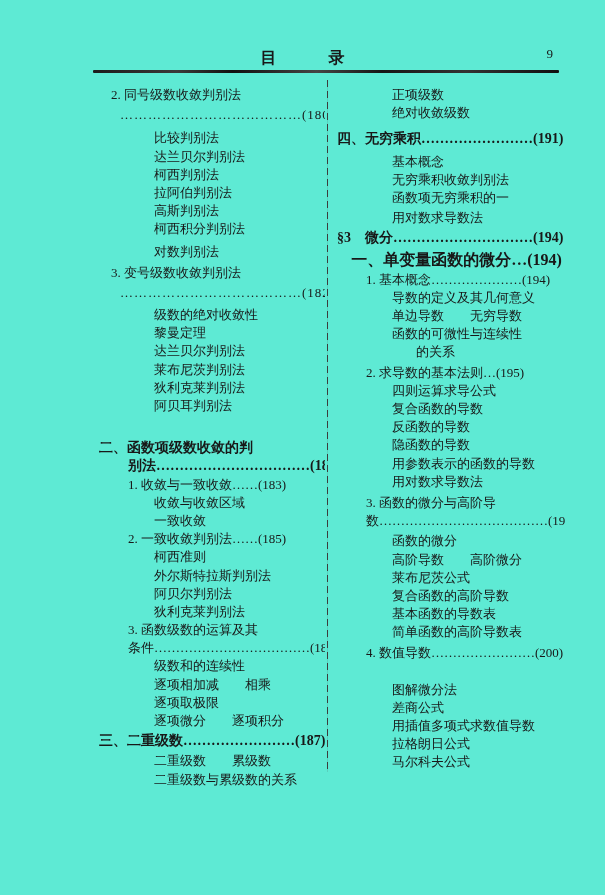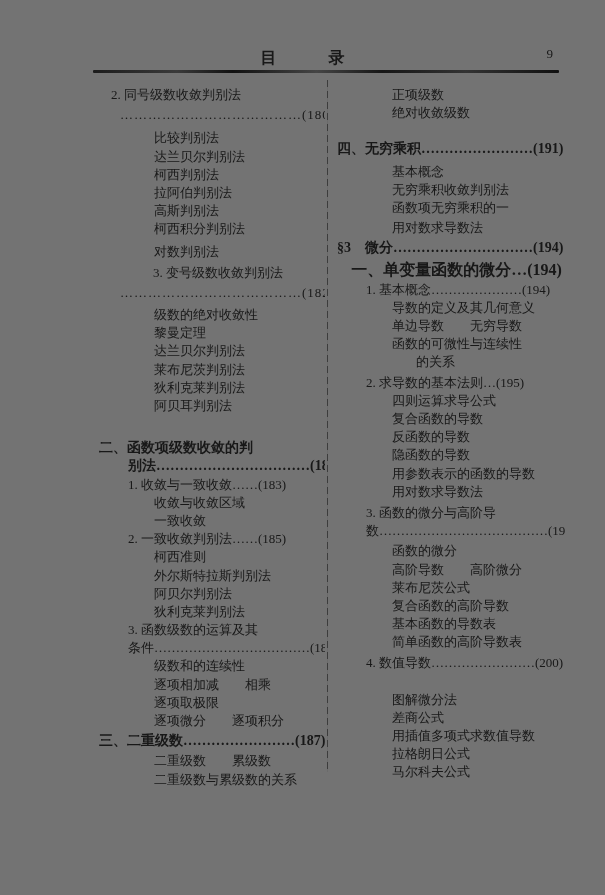--- a/index.html
+++ b/index.html
@@ -4,21 +4,21 @@
 <style>
   html, body {
     margin: 0;
     padding: 0;
     background: #fbfbf8;
   }
   .page {
     position: relative;
     width: 605px;
     height: 895px;
-    background: #737373;
+    background: #5eead4;
     overflow: hidden;
     font-family: "Liberation Serif", "DejaVu Serif", serif;
     color: #181818;
   }
   .header-title {
     position: absolute;
     top: 48px;
     left: 0;
     width: 100%;
     text-align: center;
@@ -88,21 +88,21 @@
   <div class="col col-left">
       <div class="row lv-n1">2. 同号级数收敛判别法</div>
       <div class="row lv-cont" style="margin-top: 2px;">…………………………………(180)</div>
       <div class="row lv-sub" style="margin-top: 5px;">比较判别法</div>
       <div class="row lv-sub">达兰贝尔判别法</div>
       <div class="row lv-sub">柯西判别法</div>
       <div class="row lv-sub">拉阿伯判别法</div>
       <div class="row lv-sub">高斯判别法</div>
       <div class="row lv-sub">柯西积分判别法</div>
       <div class="row lv-sub" style="margin-top: 4px;">对数判别法</div>
-      <div class="row lv-n1" style="margin-top: 3px; text-align: center;">3. 变号级数收敛判别法</div>
+      <div class="row lv-n1" style="margin-top: 3px;">3. 变号级数收敛判别法</div>
       <div class="row lv-cont" style="margin-top: 2px;">…………………………………(182)</div>
       <div class="row lv-sub" style="margin-top: 4px;">级数的绝对收敛性</div>
       <div class="row lv-sub">黎曼定理</div>
       <div class="row lv-sub">达兰贝尔判别法</div>
       <div class="row lv-sub">莱布尼茨判别法</div>
       <div class="row lv-sub">狄利克莱判别法</div>
       <div class="row lv-sub">阿贝耳判别法</div>
       <div class="row lv-s bold" style="font-weight: 700; margin-top: 24px;">二、函数项级数收敛的判</div>
       <div class="row lv-contb bold" style="font-weight: 700;">别法……………………………(183)</div>
       <div class="row lv-n">1. 收敛与一致收敛……(183)</div>
@@ -122,21 +122,21 @@
       <div class="row lv-s bold" style="font-weight: 700; margin-top: 2px;">三、二重级数……………………(187)</div>
       <div class="row lv-sub" style="margin-top: 2px;">二重级数　　累级数</div>
       <div class="row lv-sub">二重级数与累级数的关系</div>
     </div>
 
   <div class="col-divider"></div>
 
   <div class="col col-right">
       <div class="row lv-sub">正项级数</div>
       <div class="row lv-sub">绝对收敛级数</div>
-      <div class="row lv-s bold" style="font-weight: 700; margin-top: 18px;">四、无穷乘积……………………(191)</div>
+      <div class="row lv-s bold" style="font-weight: 700; margin-top: 8px;">四、无穷乘积……………………(191)</div>
       <div class="row lv-sub" style="margin-top: 4px;">基本概念</div>
       <div class="row lv-sub">无穷乘积收敛判别法</div>
       <div class="row lv-sub">函数项无穷乘积的一</div>
       <div class="row lv-sub" style="margin-top: 2px;">用对数求导数法</div>
       <div class="row lv-s bold" style="font-weight: 700; margin-top: 2px;">§3　微分…………………………(194)</div>
       <div class="row lv-s2 bold" style="font-weight: 700; margin-top: 3px;">一、单变量函数的微分…(194)</div>
       <div class="row lv-n" style="margin-top: 2px;">1. 基本概念…………………(194)</div>
       <div class="row lv-sub">导数的定义及其几何意义</div>
       <div class="row lv-sub">单边导数　　无穷导数</div>
       <div class="row lv-sub">函数的可微性与连续性</div>

